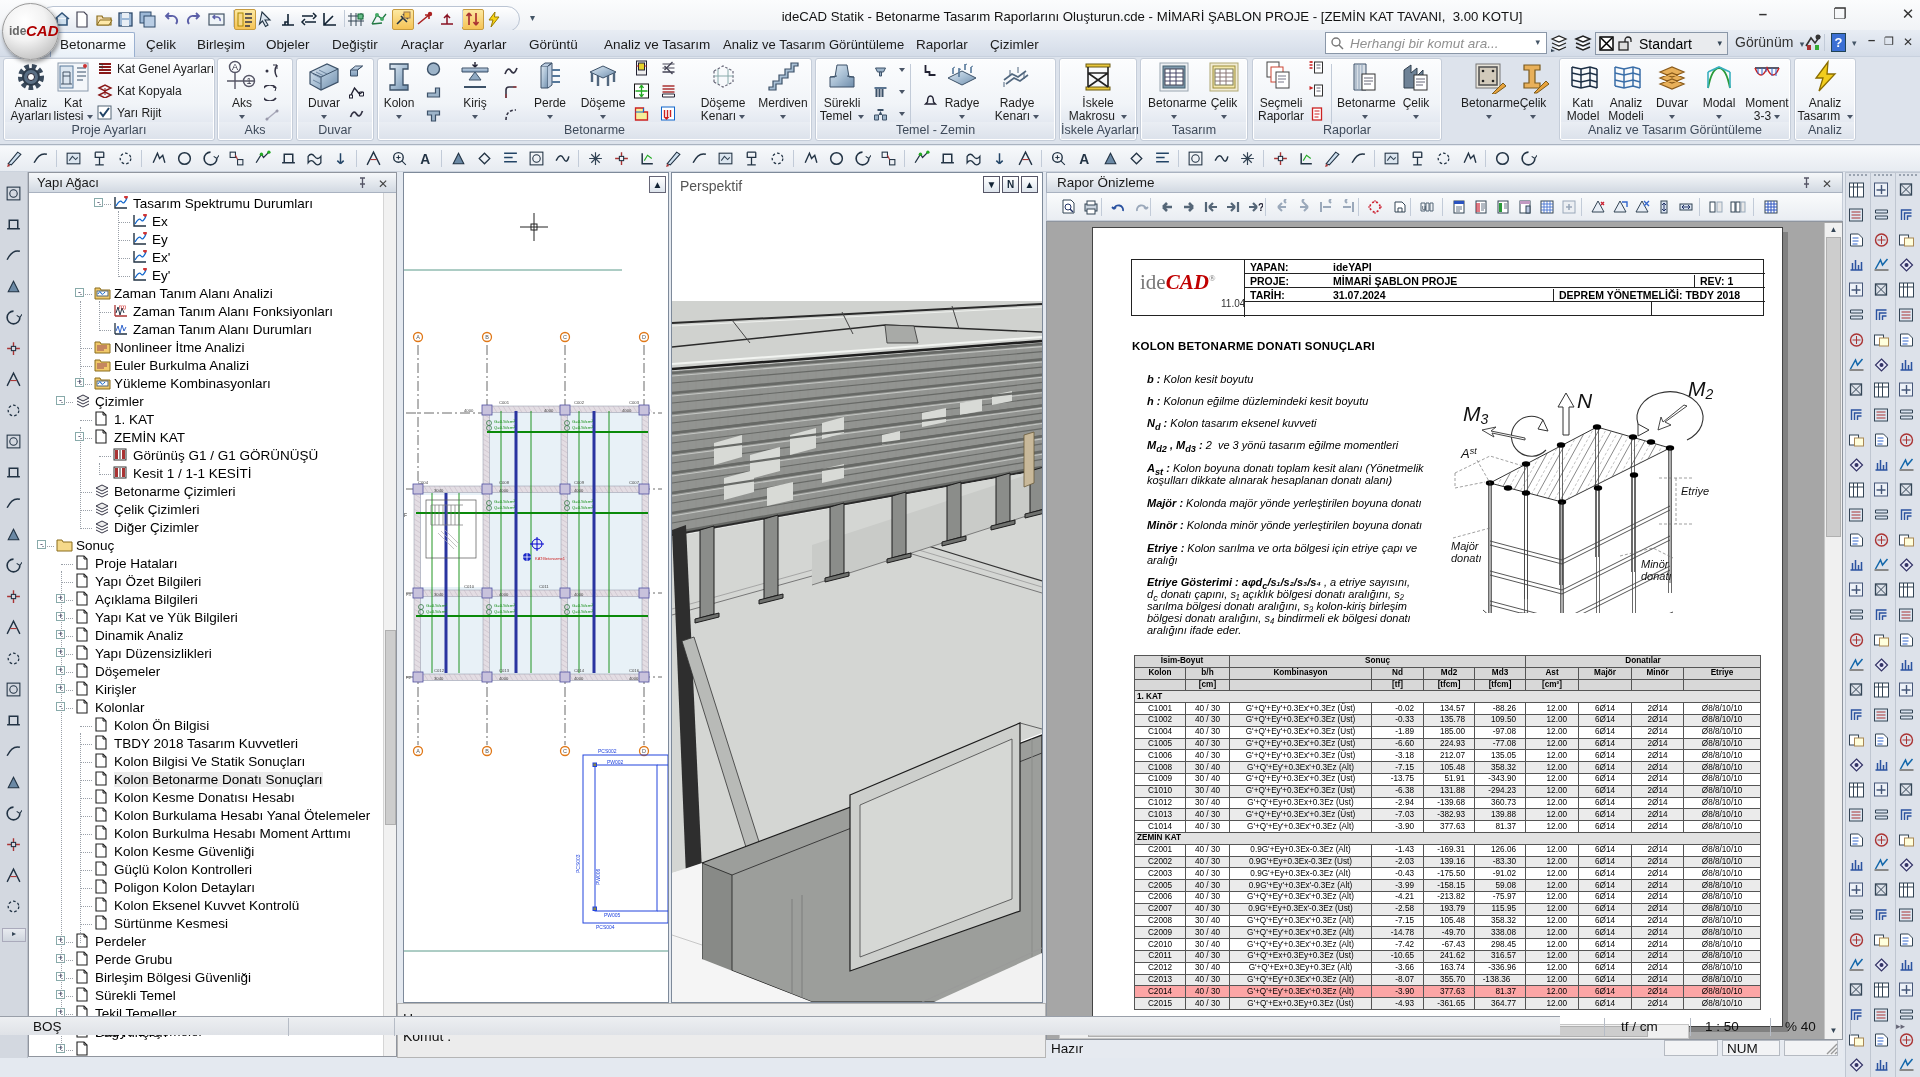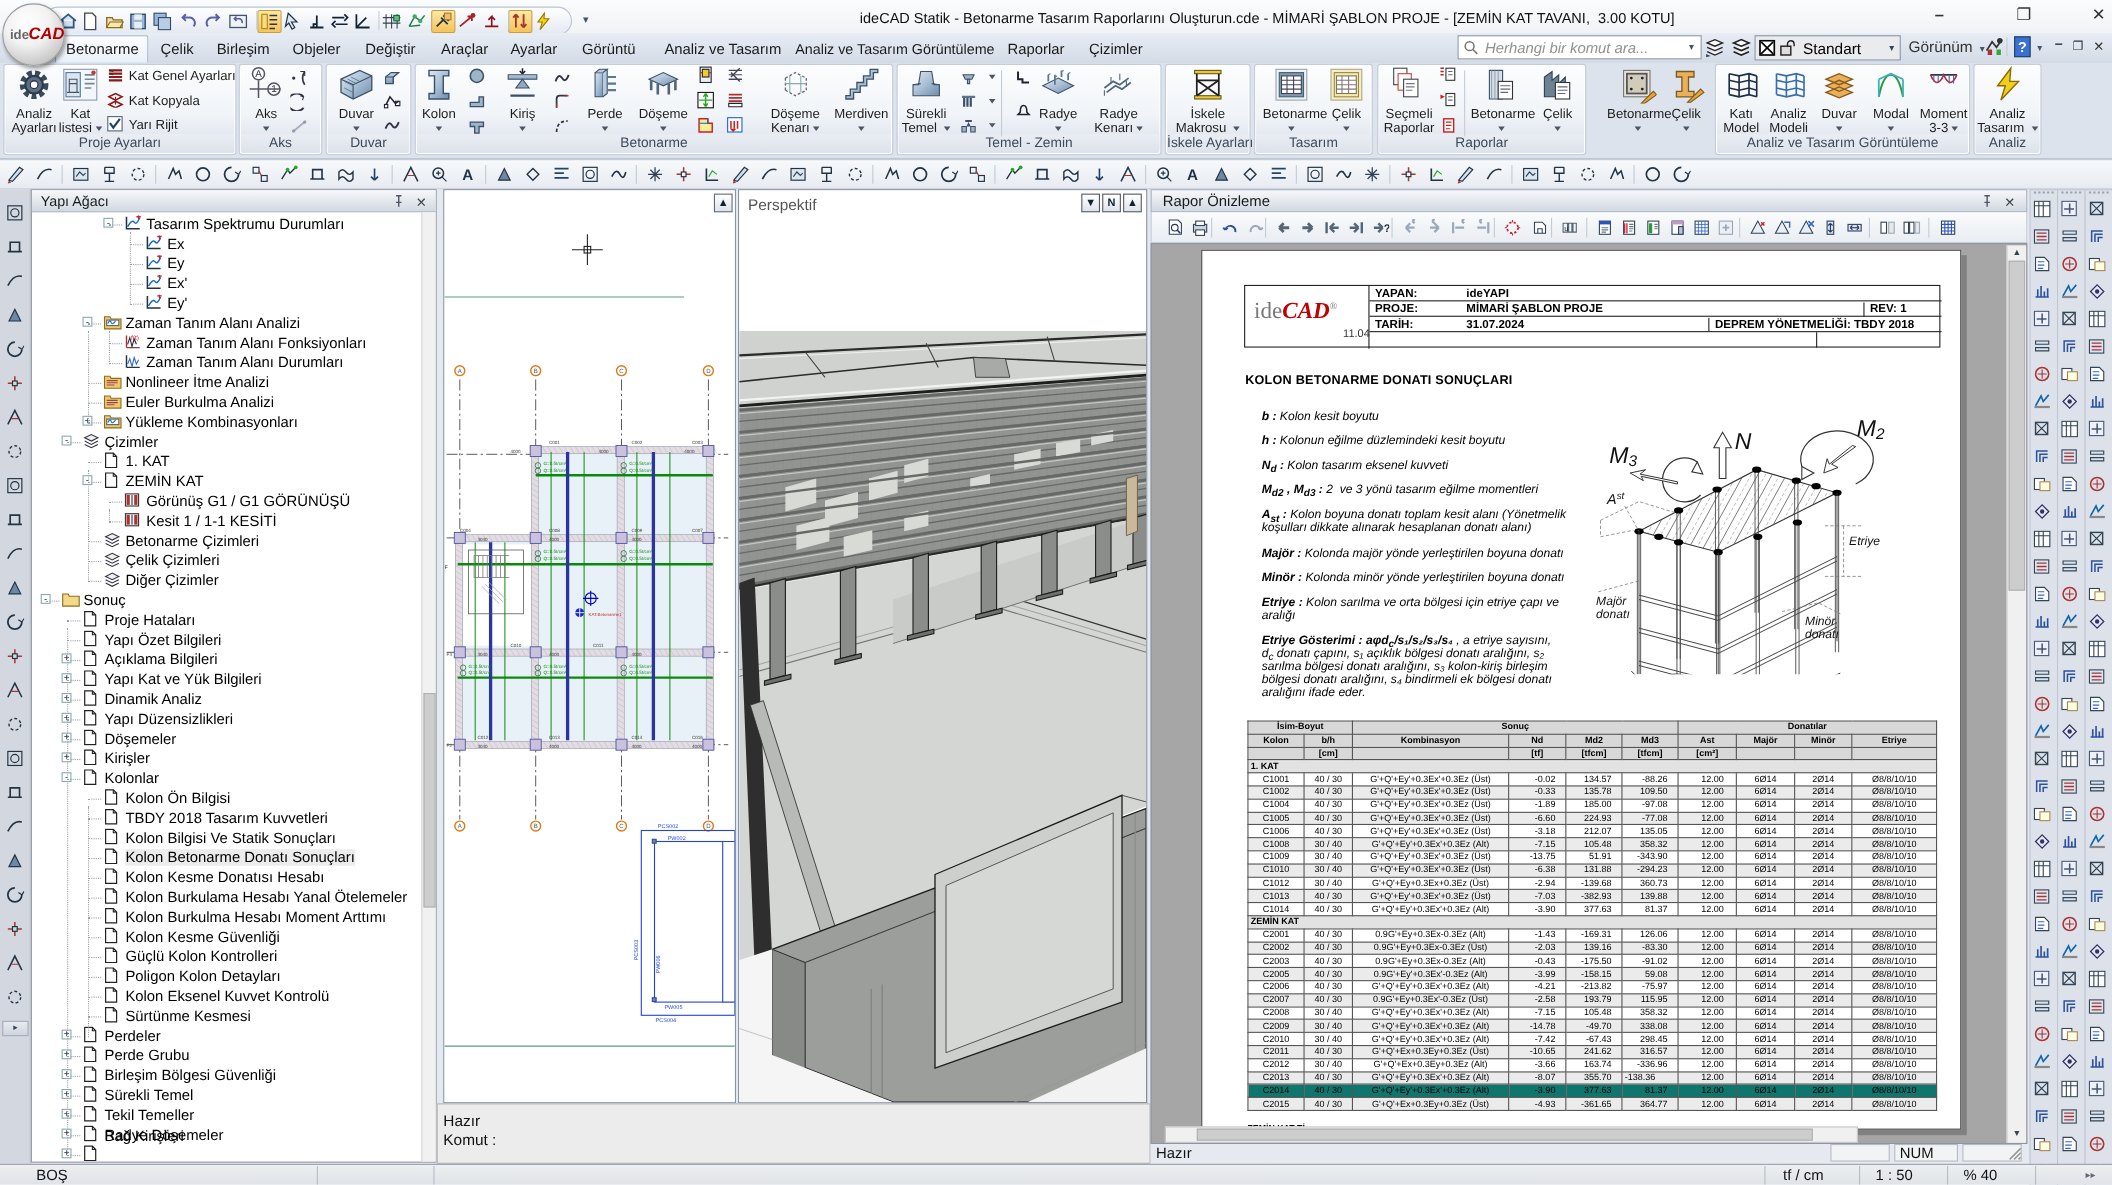--- a/index.html
+++ b/index.html
@@ -34,21 +34,21 @@
 #c3d{left:671px;top:172px;width:372px;height:831px;background:#fff;border:1px solid #7e8a9a}
 #midstatus{left:397px;top:1003px;width:649px;height:55px;background:#ececec;border:1px solid #b5b5b5;font-size:14px;color:#111}
 #rpt{left:1046px;top:172px;width:797px;height:886px;background:#e6eaf0}
 #rpttitle{position:absolute;left:0;top:0;width:797px;height:21px;background:linear-gradient(#f6f8fa,#d2d9e2);border:1px solid #a9b2c0;font-size:13.5px;color:#1a1a1a;line-height:20px;padding-left:10px}
 #rpttools{position:absolute;left:0;top:21px;width:797px;height:28px;background:linear-gradient(#fafbfc,#e9edf2);border:1px solid #c6cdd8;border-top:none}
 #rptdoc{position:absolute;left:0;top:49px;width:797px;height:819px;background:#a6a6a6;border:1px solid #8f959e}
 #page{position:absolute;left:45px;top:5px;width:691px;height:800px;background:#fff;border:1px solid #444;box-shadow:5px 5px 0 #818181}
 #rptvsb{position:absolute;left:777px;top:1px;width:18px;height:816px;background:#f0f0f0;border-left:1px solid #c5c5c5}
 #rpthsb{position:absolute;left:12px;top:802px;width:630px;height:15px;background:#f0f0f0;border:1px solid #c5c5c5}
 #rptstatus{position:absolute;left:0;top:868px;width:797px;height:18px;font-size:13.5px;color:#111}
-#statusbar{left:0;top:1058px;width:1920px;height:19px;background:linear-gradient(#edeff2,#dfe2e7);border-top:1px solid #999fa9;font-size:13.5px;color:#111}
+#statusbar{left:0;top:1016px;width:1560px;height:19px;background:linear-gradient(#edeff2,#dfe2e7);border-top:1px solid #999fa9;font-size:13.5px;color:#111}
 .sseg{position:absolute;top:1px;height:18px;border-left:1px solid #b6bcc6}
 .icn{position:absolute}
 table.rep{border-collapse:collapse;font-size:8.2px;color:#000}
 table.rep td,table.rep th{border:1px solid #555;padding:0 2px;height:11.8px;line-height:10px;white-space:nowrap}
 </style></head>
 <body>
 <svg width="0" height="0" style="position:absolute">
 <defs>
 <linearGradient id="st" x1="0" y1="0" x2="1" y2="1">
         <stop offset="0" stop-color="#dfe9f2"></stop>
@@ -2514,27 +2514,27 @@
                   <td>6Ø14</td>
                   <td>2Ø14</td>
                   <td>Ø8/8/10/10</td>
                 </tr>
                 <tr style="background:#ebebeb;text-align:center">
                   <td>C2013</td>
                   <td>40 / 30</td>
                   <td>G'+Q'+Ey'+0.3Ex'+0.3Ez (Alt)</td>
                   <td style="text-align:right;padding-right:9px">-8.07</td>
                   <td style="text-align:right;padding-right:9px">355.70</td>
-                  <td style="text-align:left;padding-right:9px">-138.36</td>
+                  <td style="text-align:center;padding-right:9px">-138.36</td>
                   <td style="text-align:right;padding-right:11px">12.00</td>
                   <td>6Ø14</td>
                   <td>2Ø14</td>
                   <td>Ø8/8/10/10</td>
                 </tr>
-                <tr style="background:#0f766e;text-align:center">
+                <tr style="background:#fca5a5;text-align:center">
                   <td>C2014</td>
                   <td>40 / 30</td>
                   <td>G'+Q'+Ey'+0.3Ex'+0.3Ez (Alt)</td>
                   <td style="text-align:right;padding-right:9px">-3.90</td>
                   <td style="text-align:right;padding-right:9px">377.63</td>
                   <td style="text-align:right;padding-right:9px">81.37</td>
                   <td style="text-align:right;padding-right:11px">12.00</td>
                   <td>6Ø14</td>
                   <td>2Ø14</td>
                   <td>Ø8/8/10/10</td>

